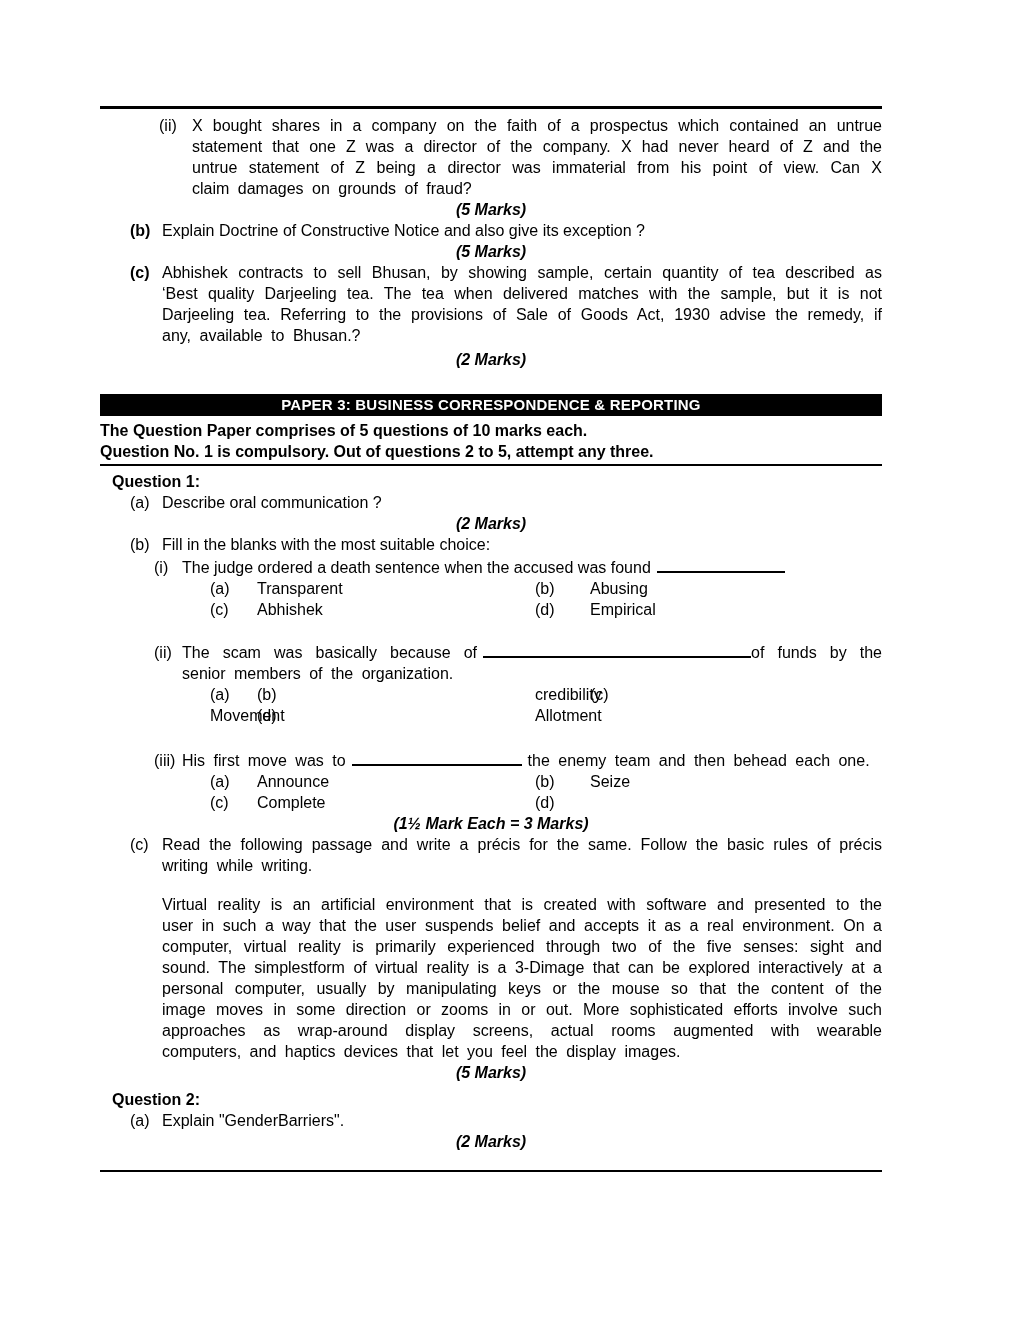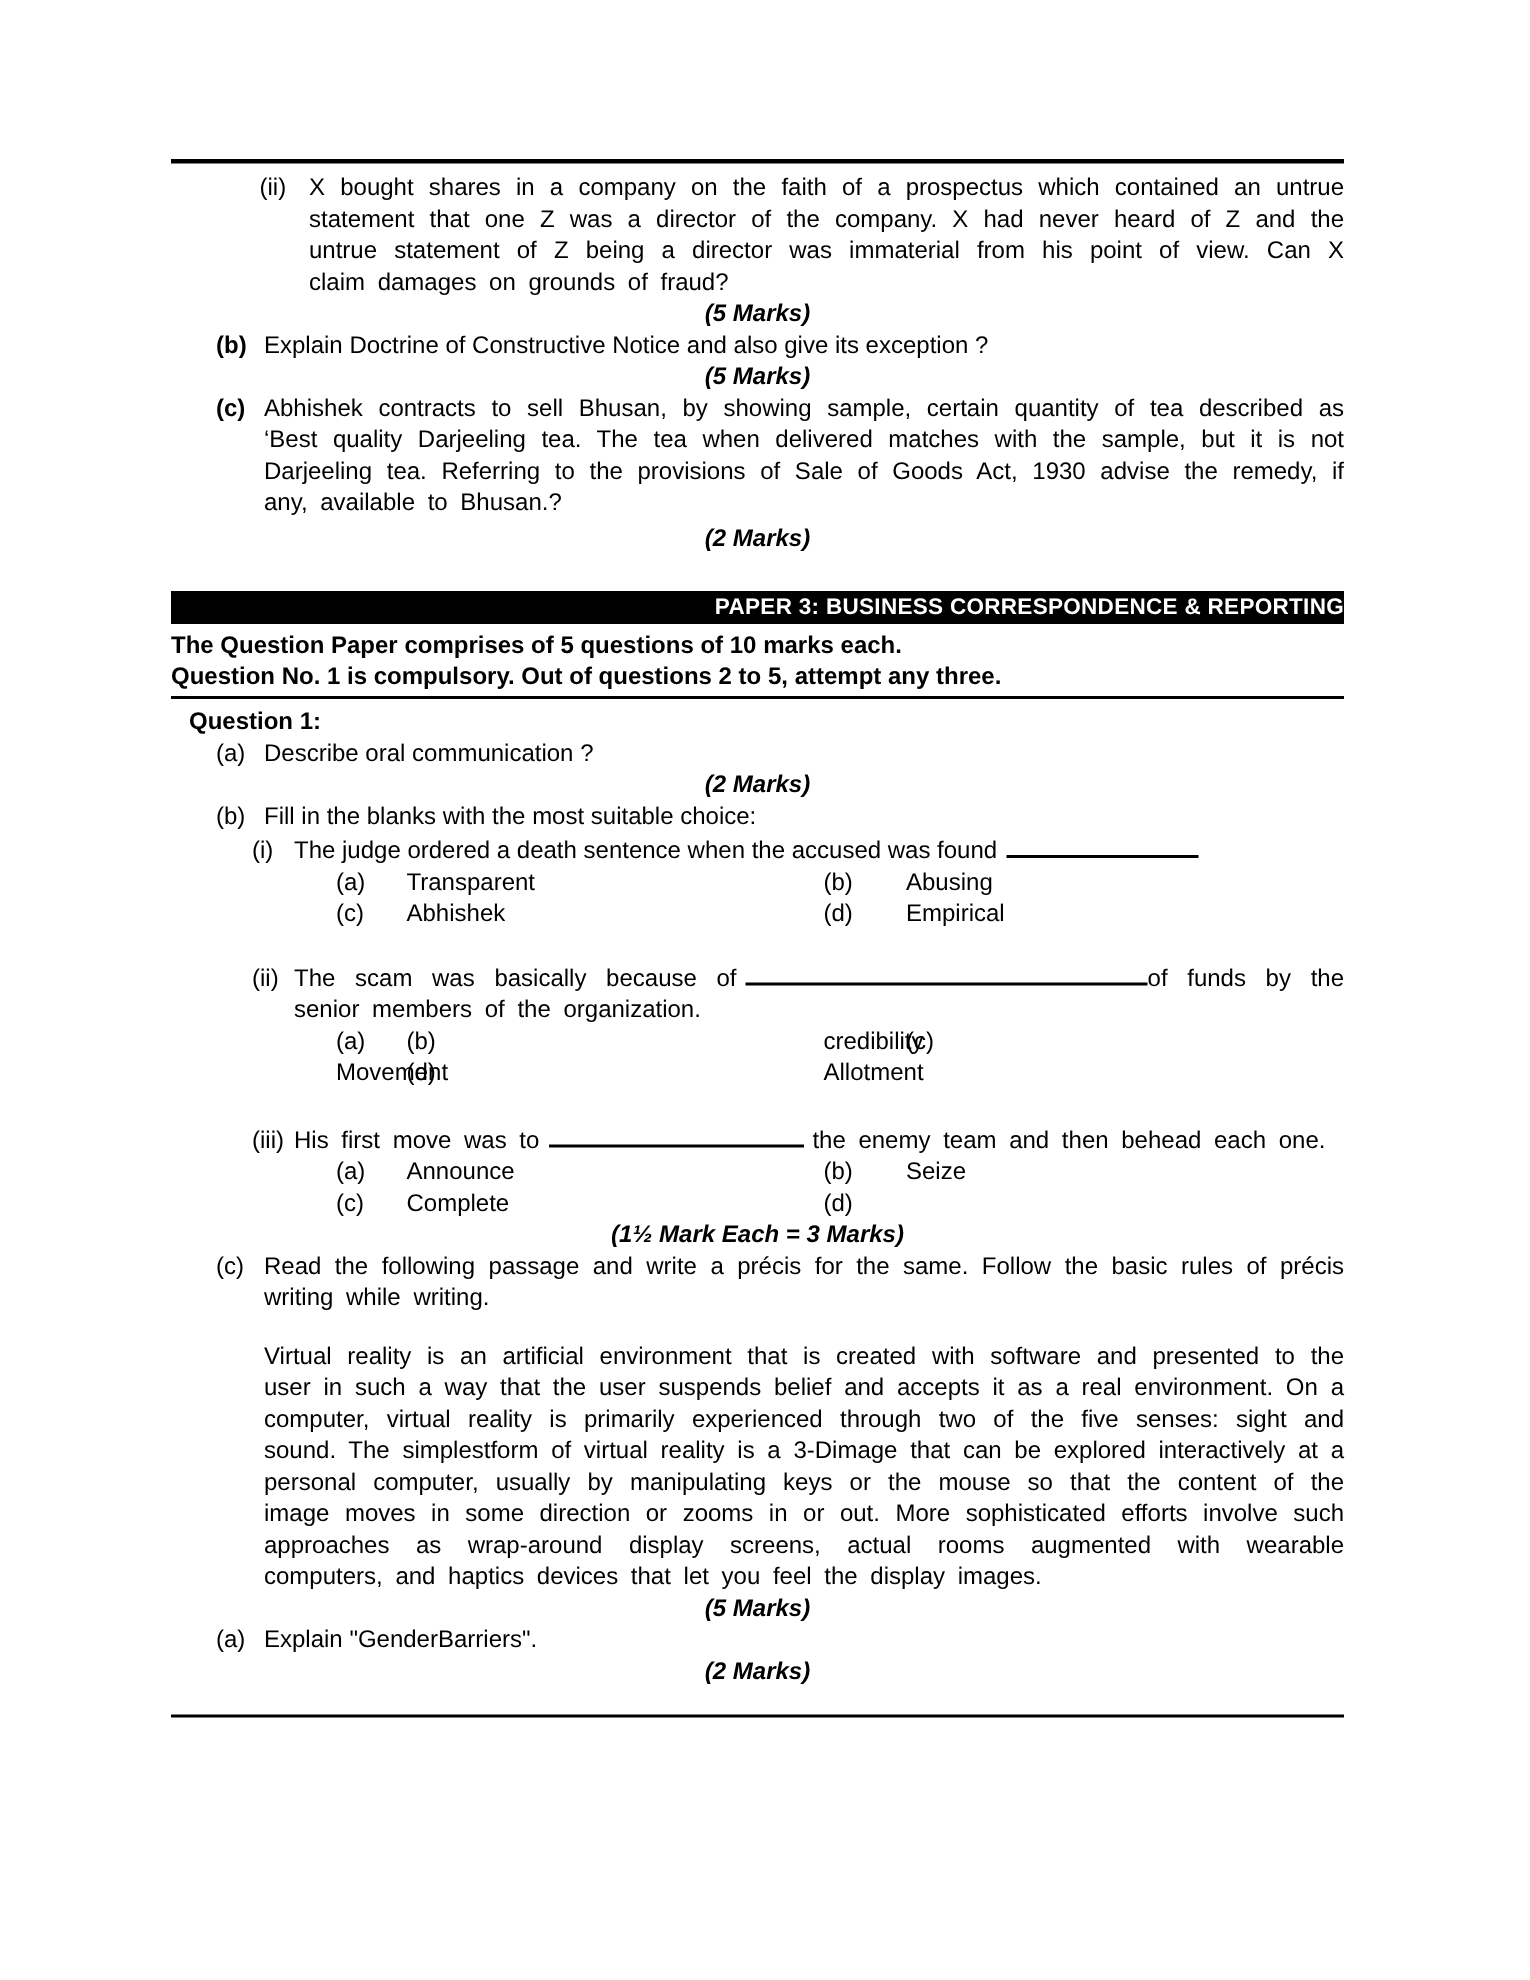--- a/index.html
+++ b/index.html
@@ -3,21 +3,21 @@
 <meta charset="utf-8">
 <style>
   * { box-sizing: border-box; margin: 0; padding: 0; }
   html, body { background: #ffffff; }
   body {
     width: 1020px; height: 1320px; position: relative;
     font-family: "Liberation Sans", "DejaVu Sans", sans-serif;
     font-size: 16px; line-height: 21px; color: #000;
     -webkit-font-smoothing: antialiased;
   }
-  .doc { position: absolute; left: 114px; top: 0; width: 782px; }
+  .doc { position: absolute; left: 100px; top: 0; width: 782px; }
 
   .rule { background: #000; height: 3px; }
   .rule.top { margin-top: 106px; }
   .rule.mid { height: 2px; margin-top: 2px; }
   .rule.bottom { height: 2px; margin-top: 18px; }
 
   .flexrow { display: flex; align-items: flex-start; }
   .lbl { flex: 0 0 32px; }
   .lbl.bold { font-weight: bold; }
   .lbl-n { flex: 0 0 28px; }
@@ -27,21 +27,21 @@
   .ind-sub   { margin-left: 30px; }   
   .ind-ii    { margin-left: 59px; }   
   .ind-ii .lbl { flex: 0 0 33px; }
   .ind-num   { margin-left: 54px; }   
 
   .marks { text-align: center; font-weight: bold; font-style: italic; }
   .marks.sp3  { margin-top: 3px; }
 
   .banner {
     margin-top: 24px; background: #000; color: #fff;
-    font-weight: bold; text-align: right;
+    font-weight: bold; text-align: center;
     font-size: 15px; line-height: 22px; height: 22px;
     letter-spacing: 0.2px;
   }
   .instr { font-weight: bold; margin-top: 4px; }
   .instr + .instr { margin-top: 0; }
 
   .qhead { font-weight: bold; margin-top: 5px; margin-left: 12px; }
 
   .mt2  { margin-top: 2px; }
   .mt6  { margin-top: 6px; }
@@ -157,20 +157,21 @@
   <div class="marks">(1½ Mark Each = 3 Marks)</div>
 
   <div class="flexrow ind-sub">
     <div class="lbl">(c)</div>
     <div class="txt just">Read the following passage and write a précis for the same. Follow the basic rules of précis writing while writing.</div>
   </div>
 
   <div class="passage just">Virtual reality is an artificial environment that is created with software and presented to the user in such a way that the user suspends belief and accepts it as a real environment. On a computer, virtual reality is primarily experienced through two of the five senses: sight and sound. The simplestform of virtual reality is a 3-Dimage that can be explored interactively at a personal computer, usually by manipulating keys or the mouse so that the content of the image moves in some direction or zooms in or out. More sophisticated efforts involve such approaches as wrap-around display screens, actual rooms augmented with wearable computers, and haptics devices that let you feel the display images.</div>
   <div class="marks">(5 Marks)</div>
 
+  <div class="qhead mt6">Question 2:</div>
 
   <div class="flexrow ind-sub">
     <div class="lbl">(a)</div>
     <div class="txt">Explain "GenderBarriers".</div>
   </div>
   <div class="marks">(2 Marks)</div>
 
   <div class="rule bottom"></div>
 
 </div>

